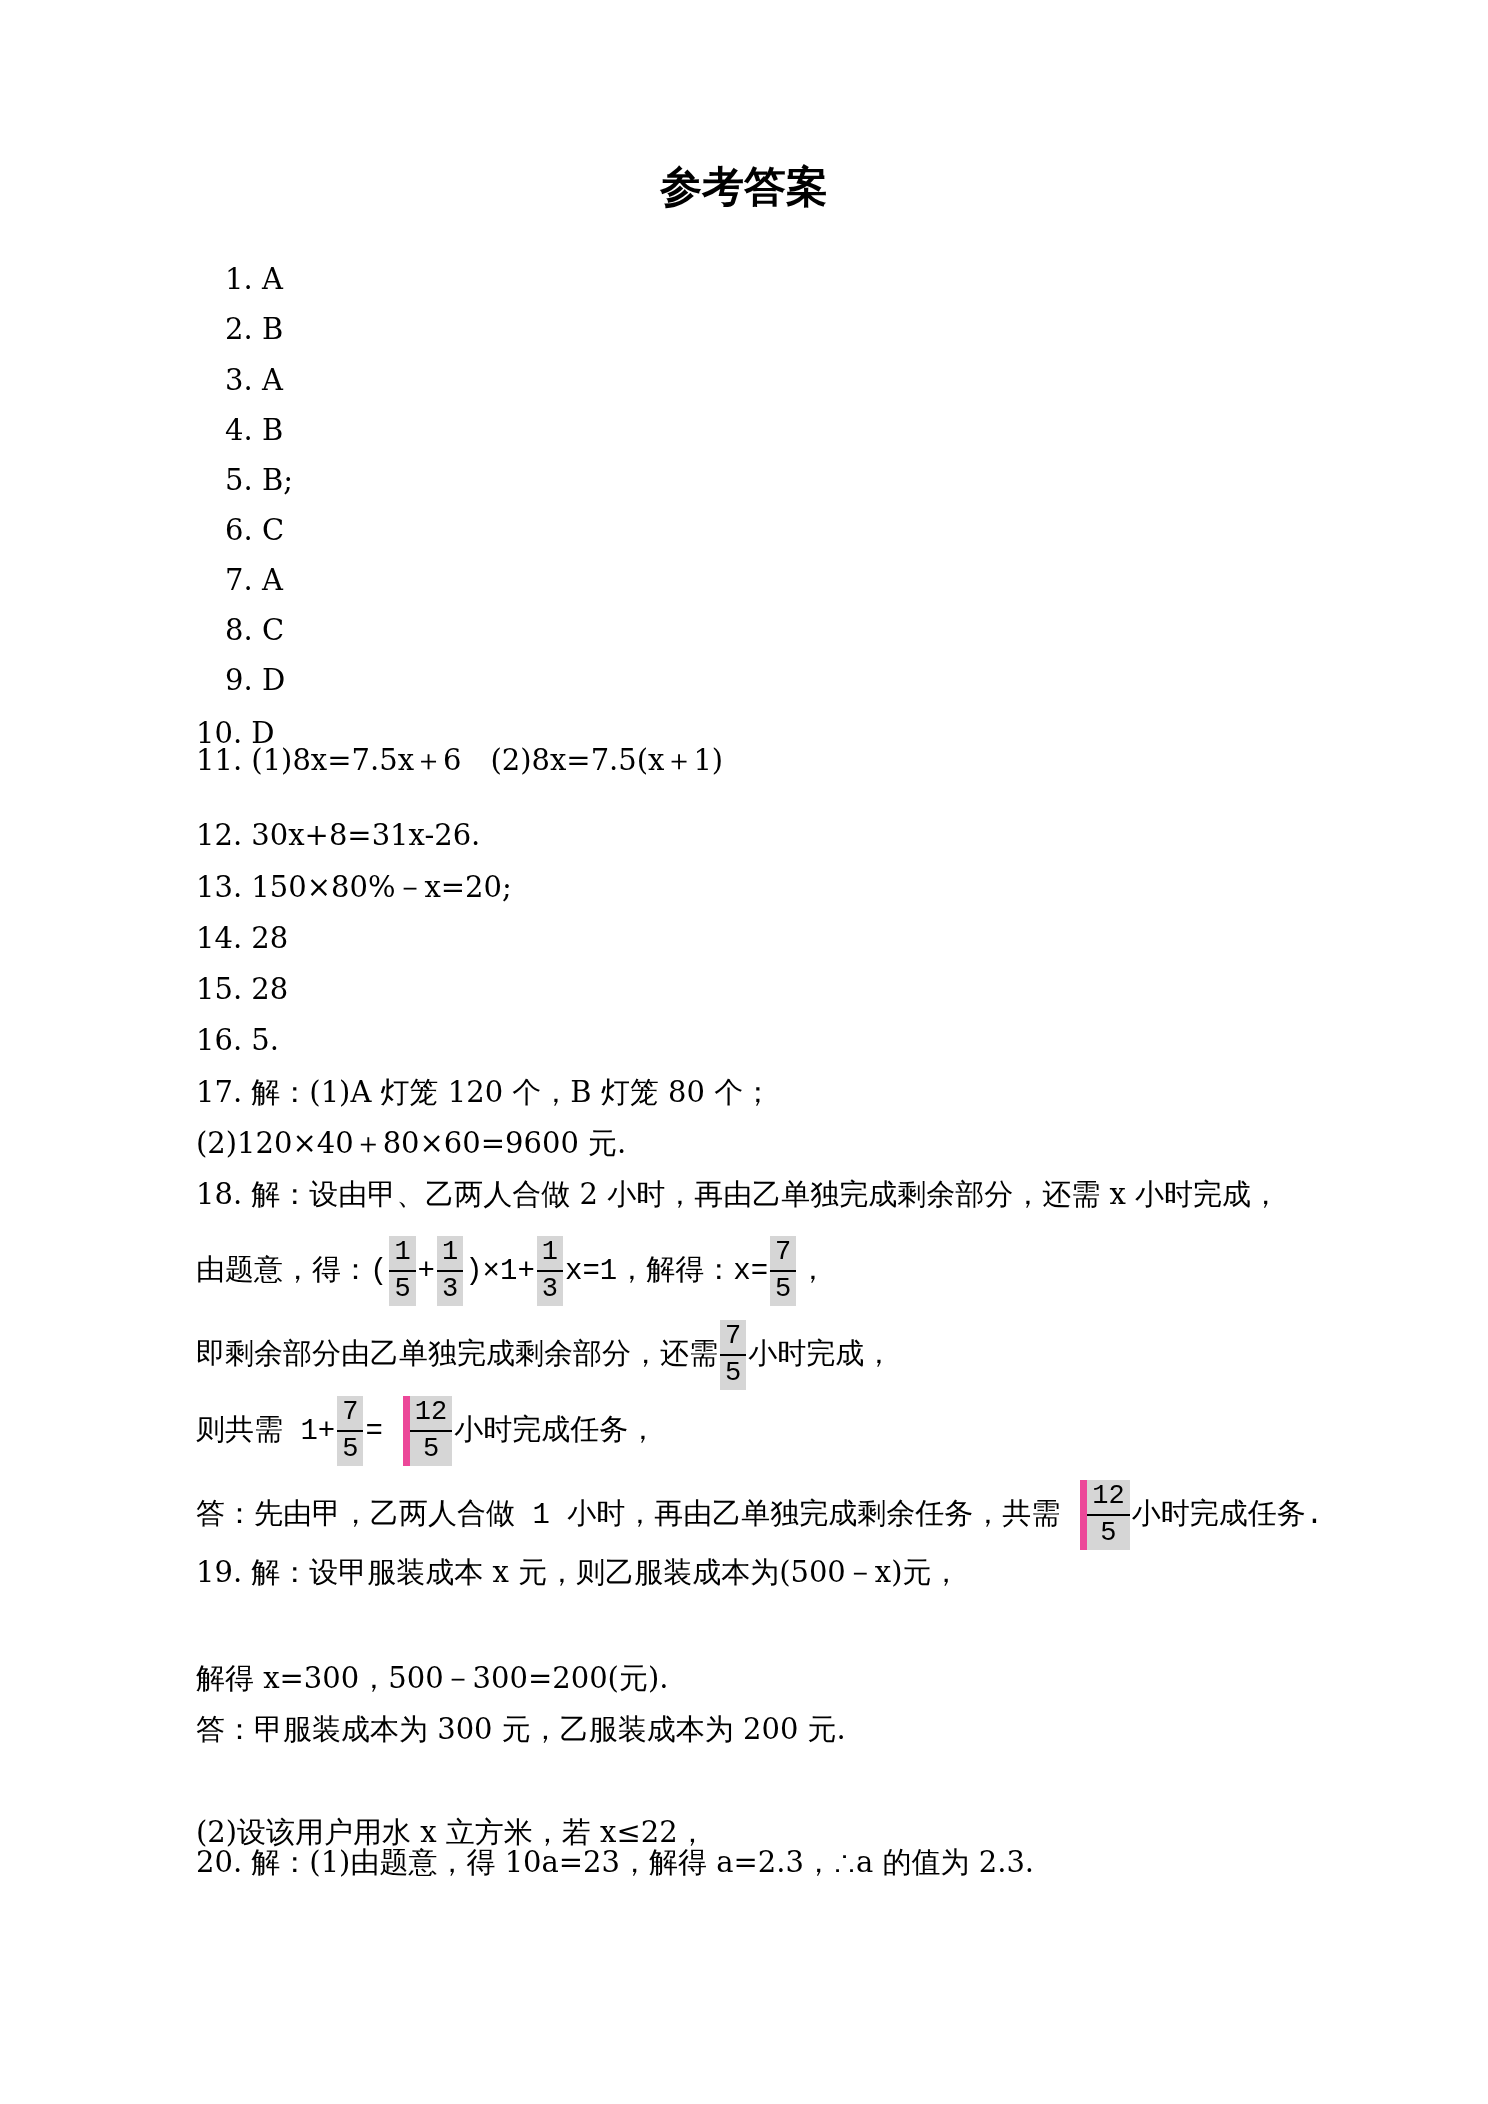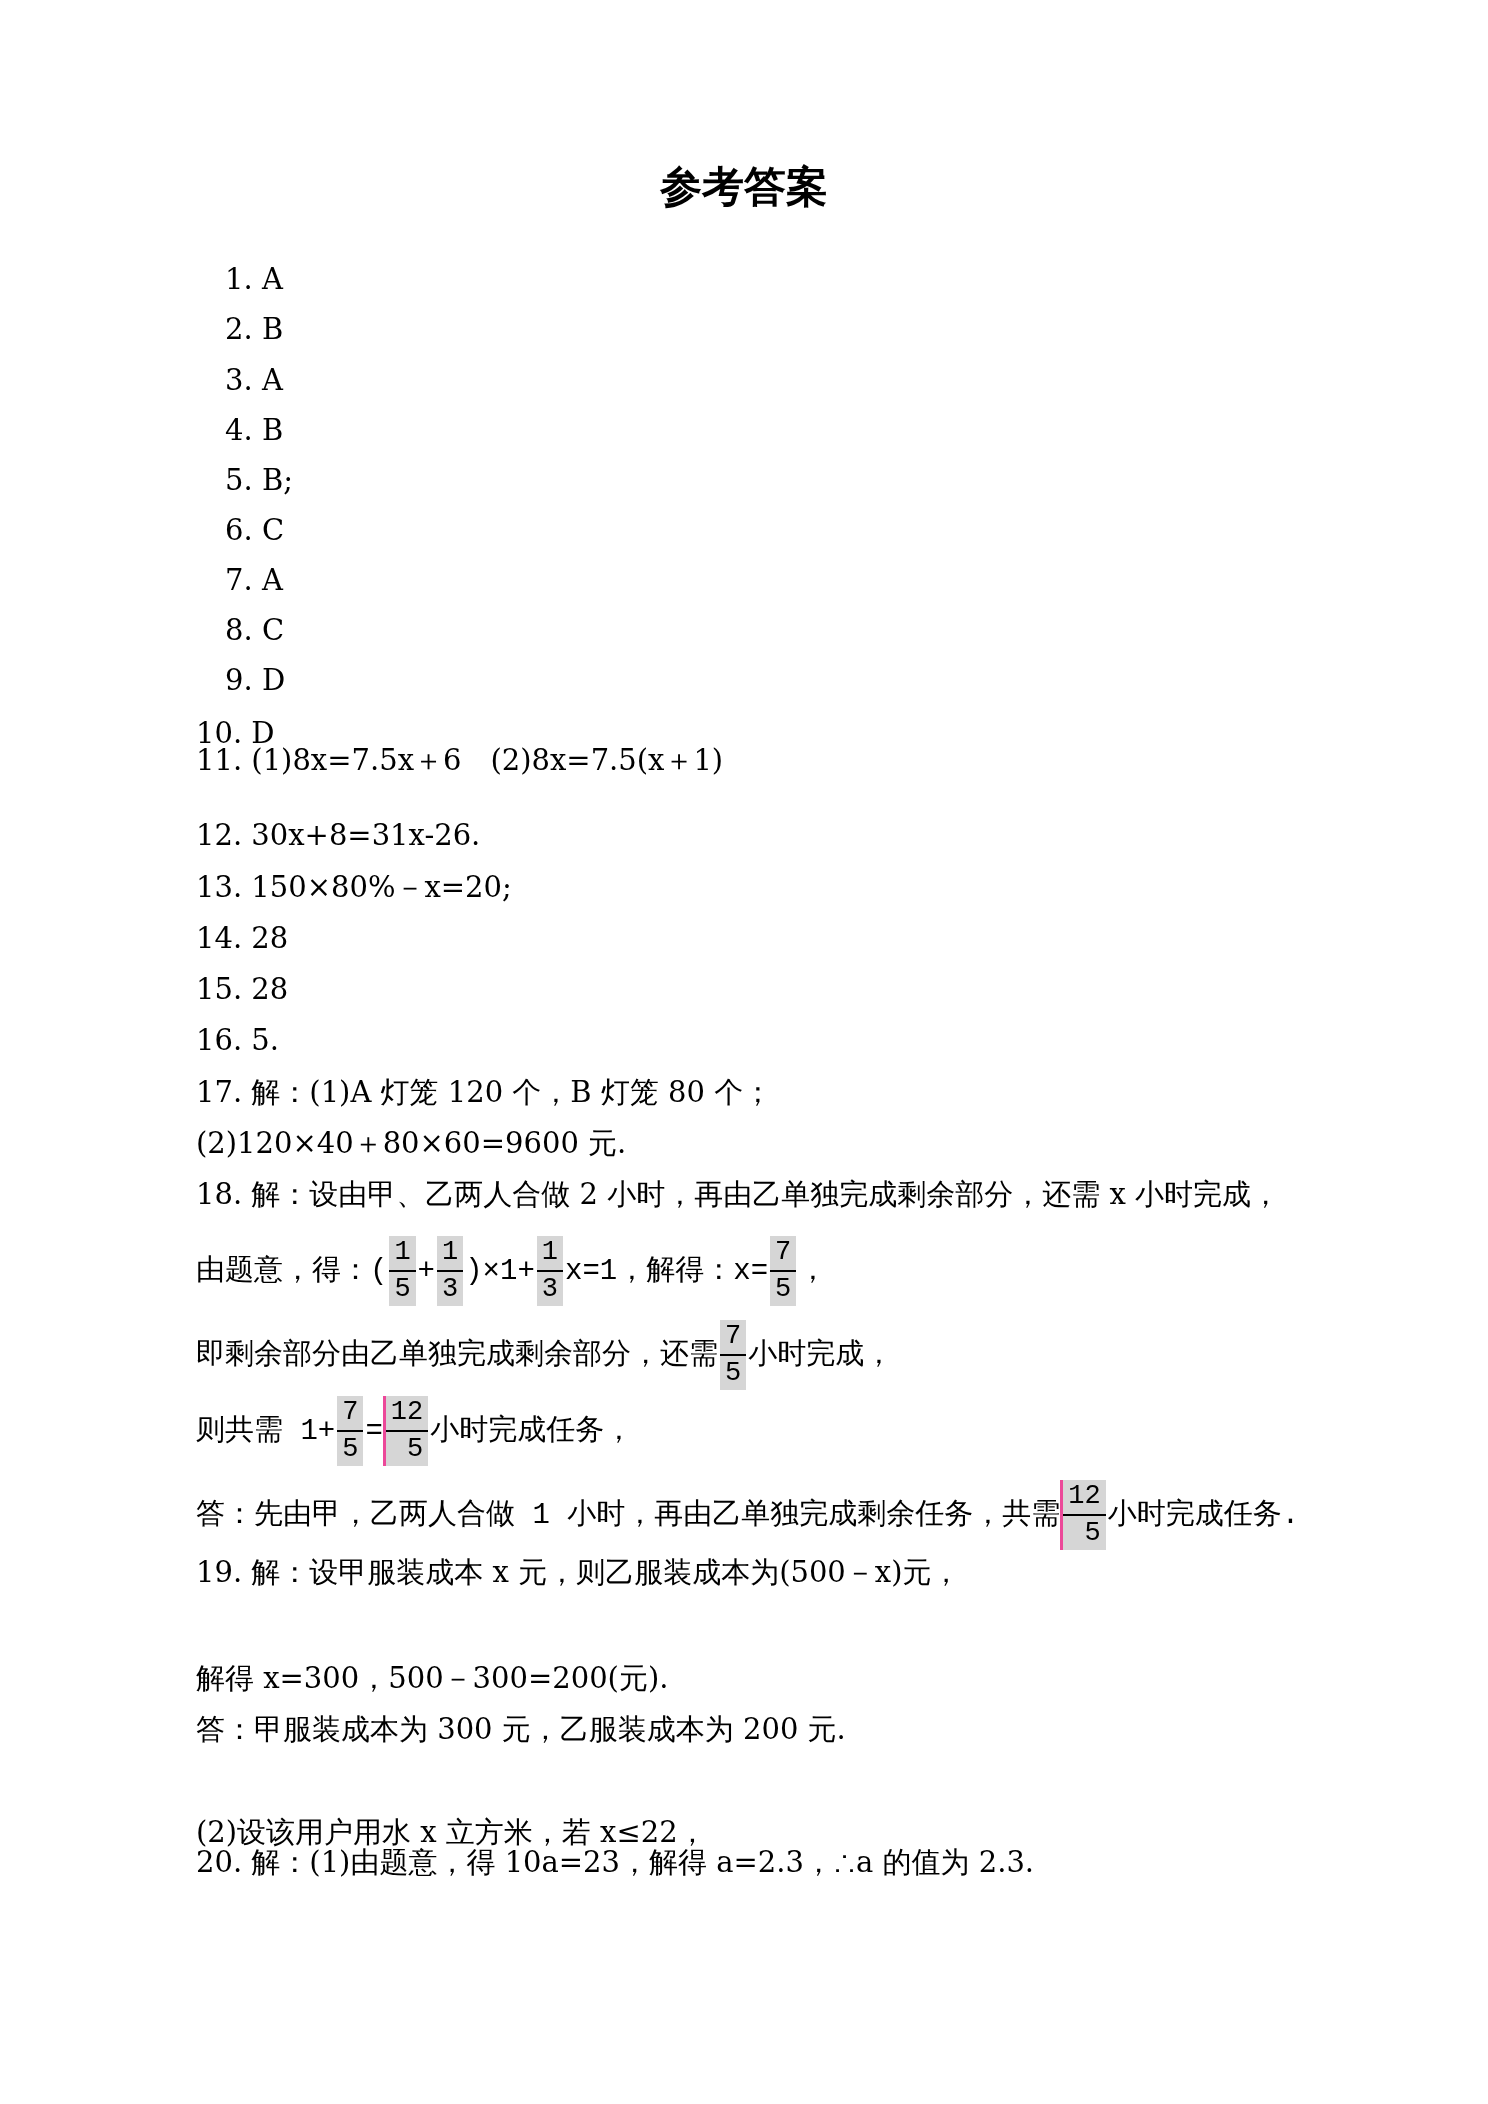--- a/index.html
+++ b/index.html
@@ -33,21 +33,21 @@
     display:inline-block;
     vertical-align:middle;
     text-align:center;
     background:#d6d6d6;
     font-size:27px;
     line-height:1;
     margin:0 2px;
   }
   .frac .num{display:block;padding:3px 5px 4px;border-bottom:2px solid #000;}
   .frac .den{display:block;padding:4px 5px 3px;}
-  .frac.barleft{border-left:3px solid #ec4899;margin-left:0;text-align:right;}
+  .frac.barleft{border-left:7px solid #ec4899;margin-left:20px;}
 </style>
 </head>
 <body>
 
 <div class="page">
 
   <div class="doc-title">参考答案</div>
 
   <div class="line indent1" style="top:259px">1. A</div>
   <div class="line indent1" style="top:309px">2. B</div>

